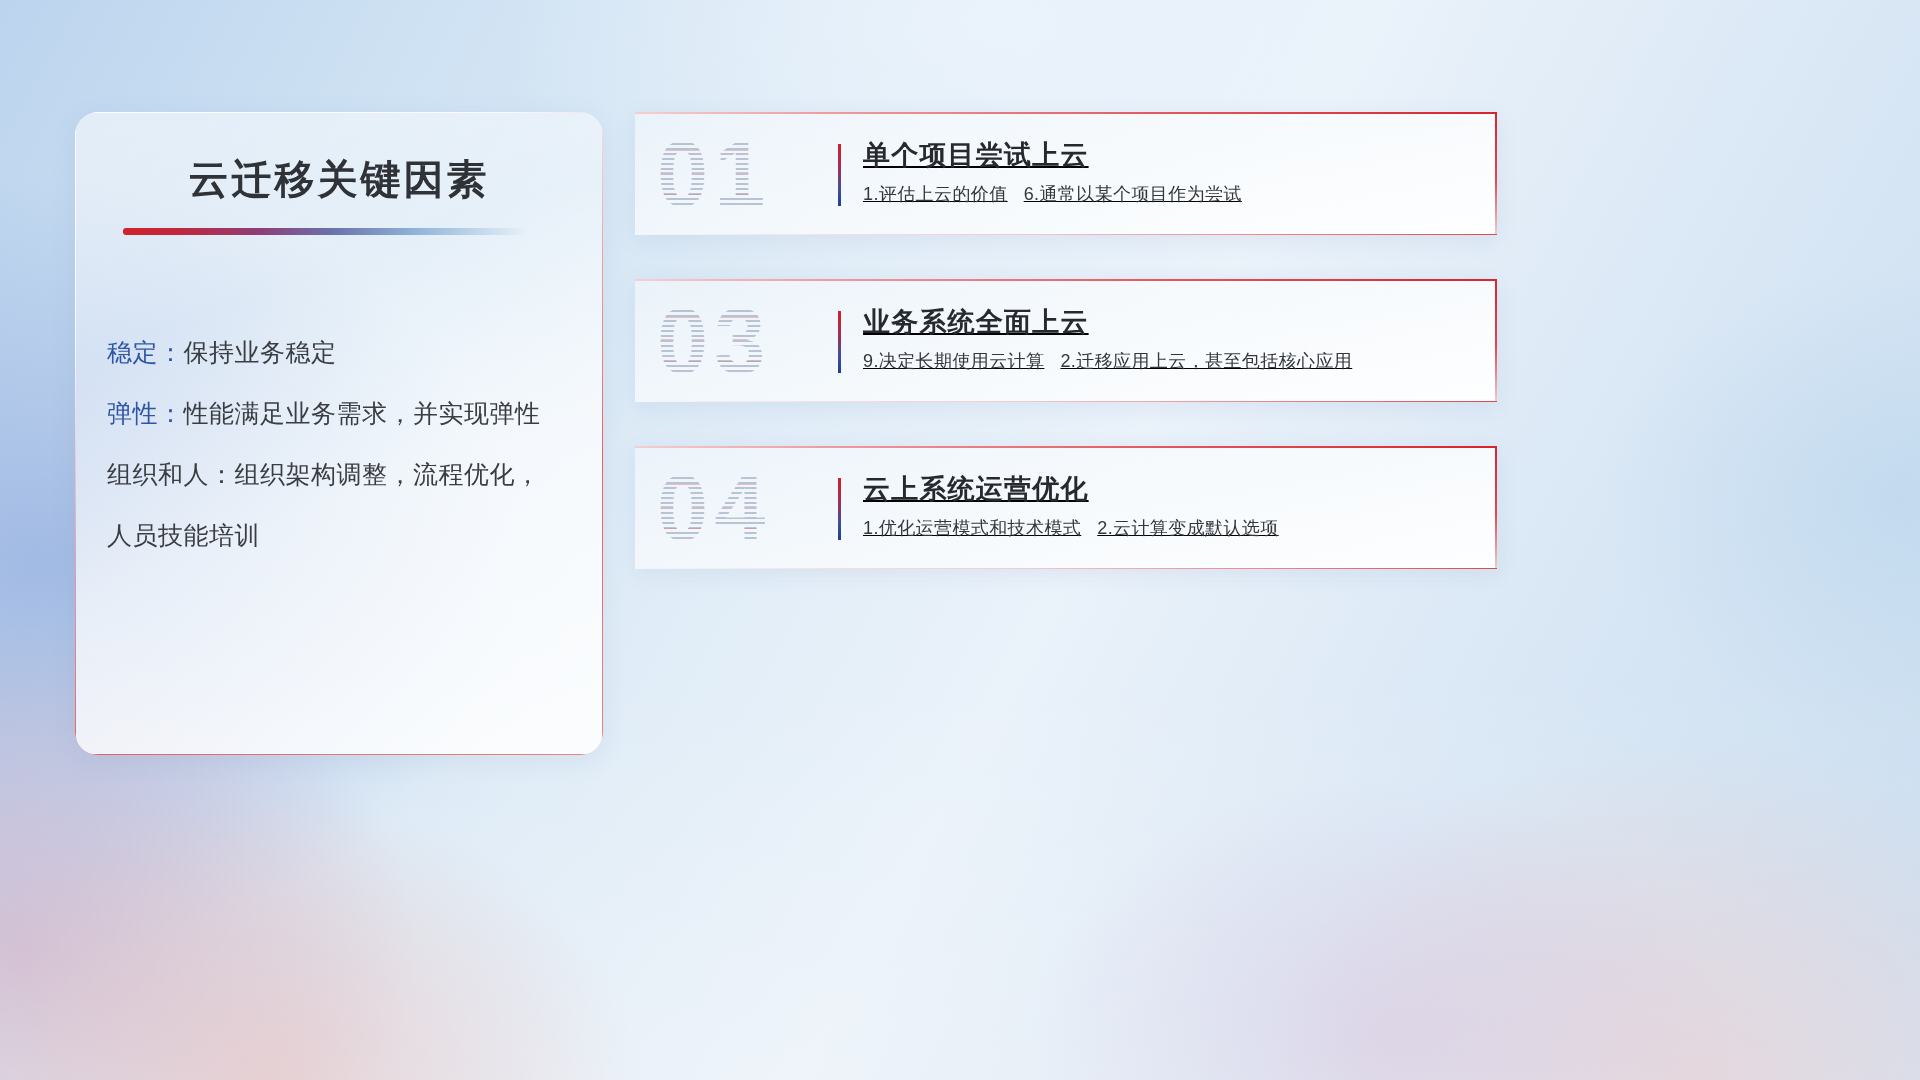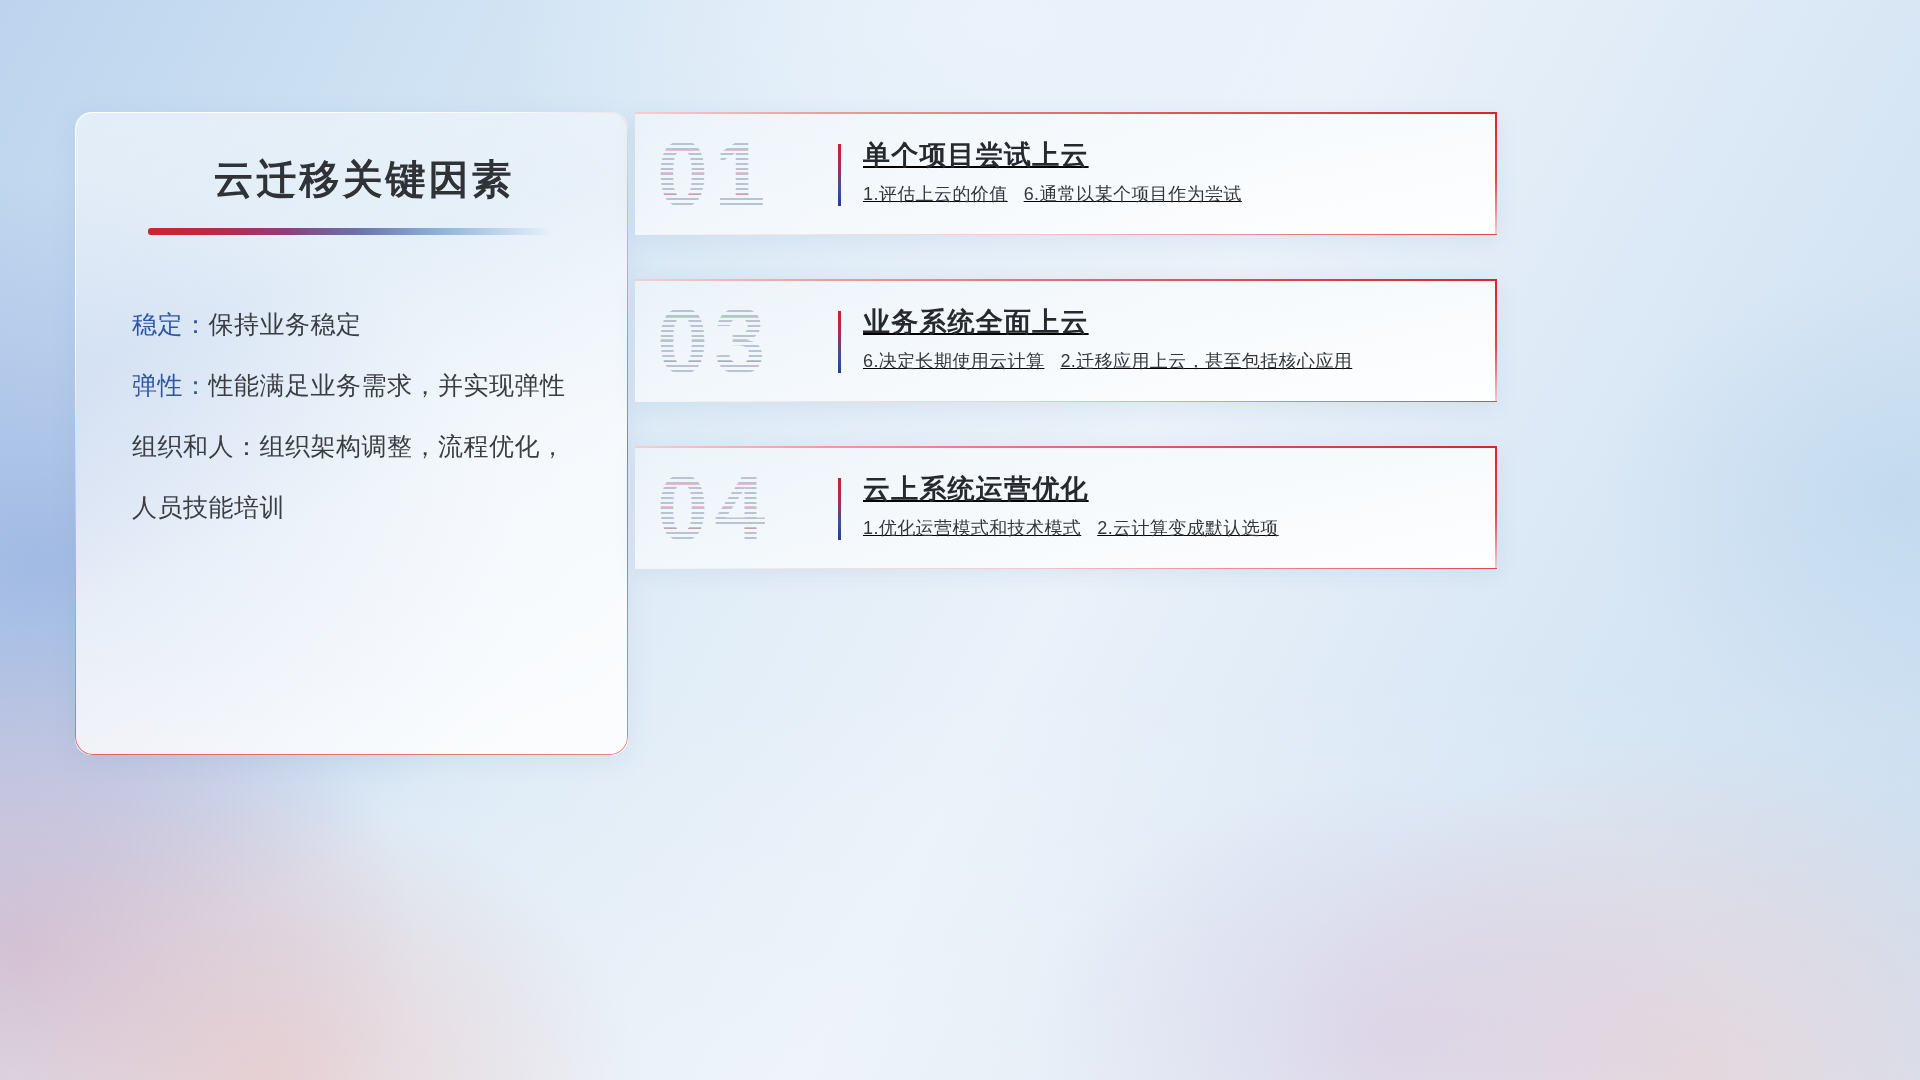--- a/index.html
+++ b/index.html
@@ -19,25 +19,24 @@
   .b4{background:radial-gradient(ellipse 560px 430px at 14% 100%, rgba(226,186,186,.72) 0%, rgba(226,186,186,0) 66%);}
   .b5{background:radial-gradient(ellipse 640px 520px at 88% 100%, rgba(233,195,196,.62) 0%, rgba(233,195,196,0) 66%);}
   .b6{background:radial-gradient(ellipse 520px 380px at 72% 96%, rgba(205,180,214,.45) 0%, rgba(205,180,214,0) 68%);}
   .b7{background:radial-gradient(ellipse 700px 420px at 52% 2%, rgba(236,244,252,.85) 0%, rgba(236,244,252,0) 70%);}
   .b8{background:radial-gradient(ellipse 430px 330px at 99% 46%, rgba(186,213,236,.6) 0%, rgba(186,213,236,0) 70%);}
   .b9{background:linear-gradient(180deg, rgba(255,255,255,0) 62%, rgba(255,250,250,.22) 100%);}
 
   
   #left-panel{
     position:absolute;left:75px;top:112px;width:528px;height:643px;z-index:3;
-    border-radius:16px;
+    border-radius:23px;
     background:linear-gradient(160deg, rgba(255,255,255,.55) 0%, rgba(255,255,255,.42) 30%, rgba(255,255,255,.72) 58%, rgba(255,255,255,.86) 100%);
     box-shadow:0 6px 26px rgba(86,120,170,.10);
     overflow:hidden;
-    padding-left:25px;
   }
   #left-panel-border{
     position:absolute;inset:0;border-radius:18px;pointer-events:none;
     border:1.4px solid transparent;
     background:linear-gradient(150deg,
        rgba(255,255,255,.95) 0%,
        rgba(255,255,255,.75) 26%,
        rgba(236,130,130,.75) 48%,
        rgba(226,90,92,.95) 68%,
        rgba(228,110,110,.85) 100%) border-box;
@@ -50,21 +49,21 @@
     position:absolute;left:0;right:0;top:40px;text-align:center;
     font-size:40px;font-weight:bold;color:#2f3236;letter-spacing:3px;
     white-space:nowrap;
   }
   #title-underline{
     position:absolute;left:48px;top:116px;width:404px;height:7px;border-radius:3px;
     background:linear-gradient(90deg,#d1232a 0%,#c0273e 14%,#8d3f78 34%,#6b72ad 52%,#8fb2d8 72%,#c9dcee 90%,rgba(215,231,243,0) 100%);
   }
 
   #panel-list{position:absolute;left:32px;top:196px;right:14px;}
-  .plist-row{height:61px;display:flex;align-items:flex-start;white-space:nowrap;}
+  .plist-row{height:61px;display:flex;align-items:flex-end;white-space:nowrap;}
   .plabel{font-size:25px;color:#2f56a6;letter-spacing:.5px;}
   .plabel.dark{color:#3a3d42;}
   .ptext{font-size:25px;color:#3a3d42;letter-spacing:.5px;}
 
   
   #cards{position:absolute;left:635px;top:112px;width:862px;z-index:3;}
   .card{
     position:relative;height:123px;margin-bottom:44px;overflow:hidden;
     background:linear-gradient(165deg, rgba(244,248,252,.62) 0%, rgba(248,251,253,.80) 40%, rgba(255,255,255,.96) 100%);
     box-shadow:0 5px 20px rgba(90,120,165,.10);
@@ -183,21 +182,21 @@
   <div class="card">
     <div class="card-topline"></div>
     <div class="card-rightline"></div>
     <div class="card-botline"></div>
     <div class="card-num">03</div>
     <div class="card-num-tint">03</div>
     <div class="card-divider"></div>
     <div class="card-body">
       <div class="card-title">业务系统全面上云</div>
       <div class="card-desc">
-        <span>6.决定长期使用云计算</span><span class="gap"></span><span>2.迁移应用上云，甚至包括核心应用</span>
+        <span>9.决定长期使用云计算</span><span class="gap"></span><span>2.迁移应用上云，甚至包括核心应用</span>
       </div>
     </div>
   </div>
 
   <div class="card">
     <div class="card-topline"></div>
     <div class="card-rightline"></div>
     <div class="card-botline"></div>
     <div class="card-num">04</div>
     <div class="card-num-tint">04</div>

